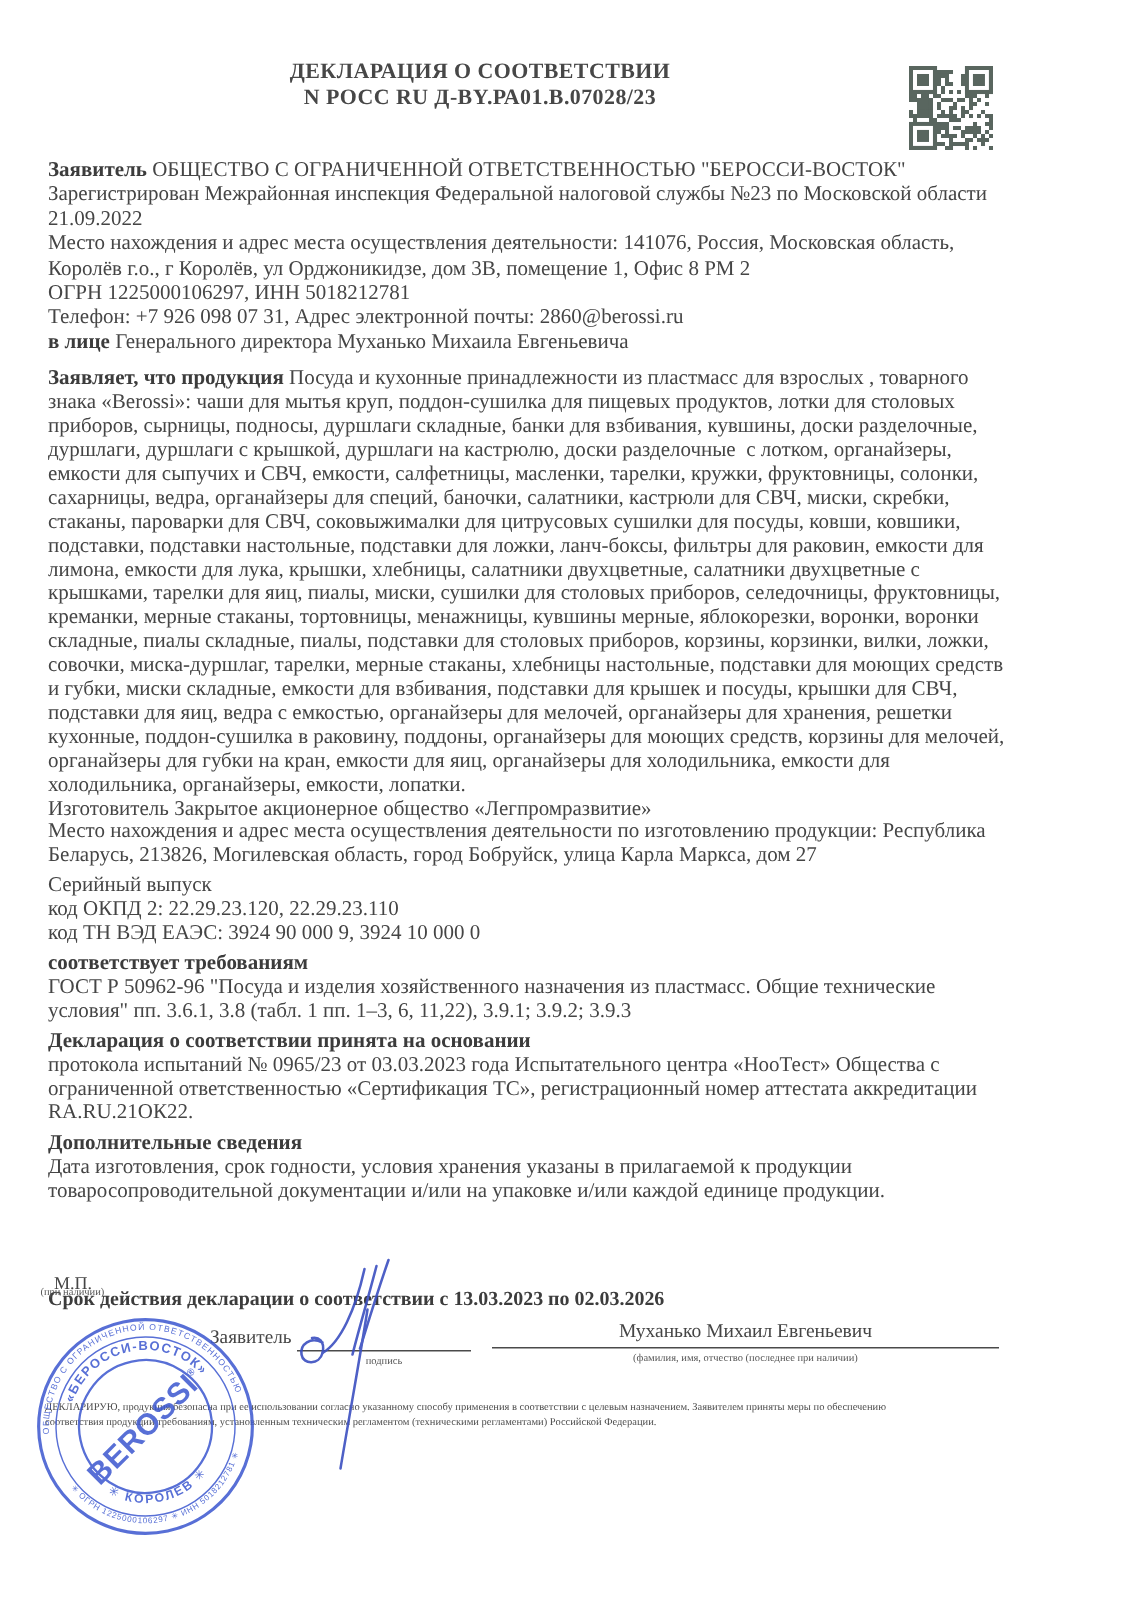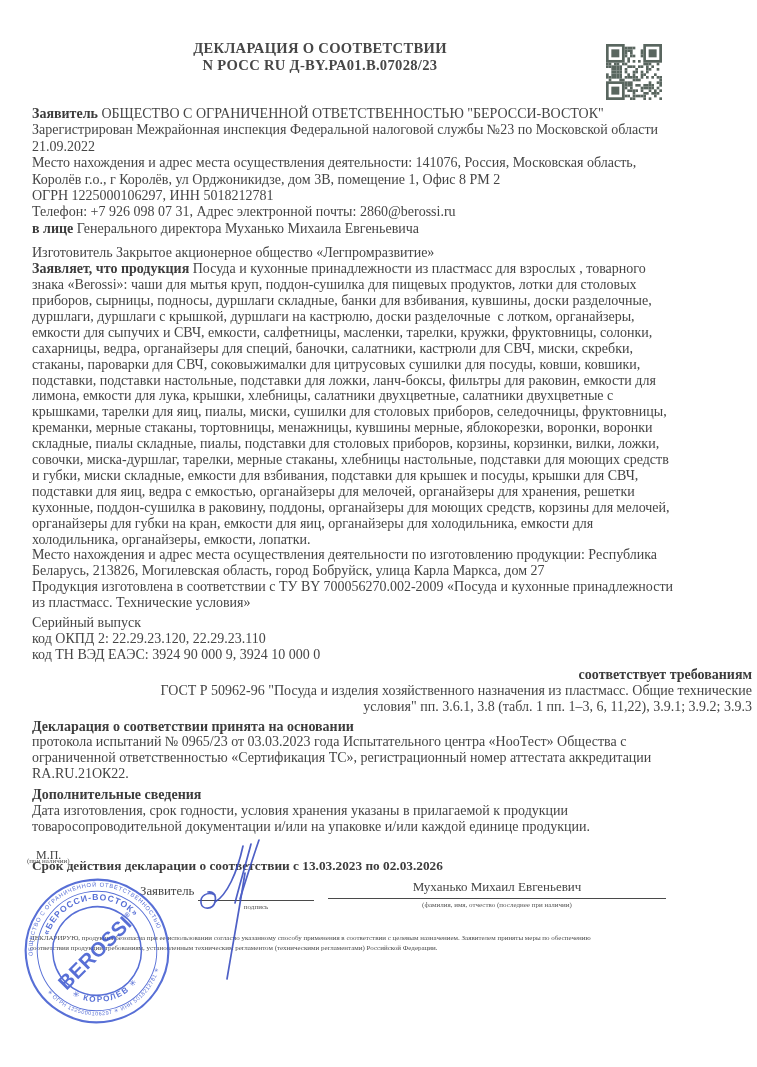--- a/index.html
+++ b/index.html
@@ -32,21 +32,21 @@
   .qr{position:absolute;left:606px;top:44px;width:56px;height:56px;}
   .qr svg{display:block;}
   
   .body-text{padding:0 5px 0 32px;}
   .body-text p{margin:0;white-space:pre-wrap;font-size:14px;line-height:15.9px;}
   .sec-applicant{margin-top:33px;}
   .sec-applicant p{line-height:16.4px;}
   b{font-weight:bold;color:var(--ink-bold);}
   .m-product{margin-top:8px;}
   .m-codes{margin-top:4px;}
-  .m-comply{margin-top:4px;text-align:right;}
+  .m-comply{margin-top:4px;}
   .m-scheme{margin-top:5px;}
   .m-basis{margin-top:4px;}
   .m-add{margin-top:5px;}
   
   .validity{position:absolute;left:32px;top:858px;font-weight:bold;color:var(--ink-bold);font-size:13.3px;white-space:pre;}
   .mp{position:absolute;left:36px;top:848px;font-size:12px;}
   .mp-sub{position:absolute;left:27px;top:857px;font-size:7px;color:#555;}
   .sign-role{position:absolute;left:140px;top:884px;font-size:12.8px;}
   .sign-line{position:absolute;left:198px;top:884px;width:116px;height:16px;border-bottom:1.4px solid #4a4a4a;}
   .sign-cap{position:absolute;left:198px;top:903px;width:116px;text-align:center;font-size:7px;color:#555;}
@@ -245,43 +245,41 @@
       <p>Зарегистрирован Межрайонная инспекция Федеральной налоговой службы №23 по Московской области
 21.09.2022</p>
       <p>Место нахождения и адрес места осуществления деятельности: 141076, Россия, Московская область,
 Королёв г.о., г Королёв, ул Орджоникидзе, дом 3В, помещение 1, Офис 8 РМ 2</p>
       <p>ОГРН 1225000106297, ИНН 5018212781</p>
       <p>Телефон: +7 926 098 07 31, Адрес электронной почты: 2860@berossi.ru</p>
       <p><b>в лице</b><span> Генерального директора Муханько Михаила Евгеньевича</span></p>
     </div>
 
     <div class="m-product">
-      <p>Изготовитель Закрытое акционерное общество «Легпромразвитие»</p>
       <p><b>Заявляет, что продукция</b><span> Посуда и кухонные принадлежности из пластмасс для взрослых , товарного
 знака «Berossi»: чаши для мытья круп, поддон-сушилка для пищевых продуктов, лотки для столовых
 приборов, сырницы, подносы, дуршлаги складные, банки для взбивания, кувшины, доски разделочные,
 дуршлаги, дуршлаги с крышкой, дуршлаги на кастрюлю, доски разделочные  с лотком, органайзеры,
 емкости для сыпучих и СВЧ, емкости, салфетницы, масленки, тарелки, кружки, фруктовницы, солонки,
 сахарницы, ведра, органайзеры для специй, баночки, салатники, кастрюли для СВЧ, миски, скребки,
 стаканы, пароварки для СВЧ, соковыжималки для цитрусовых сушилки для посуды, ковши, ковшики,
 подставки, подставки настольные, подставки для ложки, ланч-боксы, фильтры для раковин, емкости для
 лимона, емкости для лука, крышки, хлебницы, салатники двухцветные, салатники двухцветные с
 крышками, тарелки для яиц, пиалы, миски, сушилки для столовых приборов, селедочницы, фруктовницы,
 креманки, мерные стаканы, тортовницы, менажницы, кувшины мерные, яблокорезки, воронки, воронки
 складные, пиалы складные, пиалы, подставки для столовых приборов, корзины, корзинки, вилки, ложки,
 совочки, миска-дуршлаг, тарелки, мерные стаканы, хлебницы настольные, подставки для моющих средств
 и губки, миски складные, емкости для взбивания, подставки для крышек и посуды, крышки для СВЧ,
 подставки для яиц, ведра с емкостью, органайзеры для мелочей, органайзеры для хранения, решетки
 кухонные, поддон-сушилка в раковину, поддоны, органайзеры для моющих средств, корзины для мелочей,
 органайзеры для губки на кран, емкости для яиц, органайзеры для холодильника, емкости для
 холодильника, органайзеры, емкости, лопатки.</span></p>
+      <p>Изготовитель Закрытое акционерное общество «Легпромразвитие»</p>
       <p>Место нахождения и адрес места осуществления деятельности по изготовлению продукции: Республика
 Беларусь, 213826, Могилевская область, город Бобруйск, улица Карла Маркса, дом 27</p>
-      <p>Продукция изготовлена в соответствии с ТУ BY 700056270.002-2009 «Посуда и кухонные принадлежности
-из пластмасс. Технические условия»</p>
     </div>
 
     <div class="m-codes">
       <p>Серийный выпуск</p>
       <p>код ОКПД 2: 22.29.23.120, 22.29.23.110</p>
       <p>код ТН ВЭД ЕАЭС: 3924 90 000 9, 3924 10 000 0</p>
     </div>
 
     <div class="m-comply">
       <p><b>соответствует требованиям</b></p>

